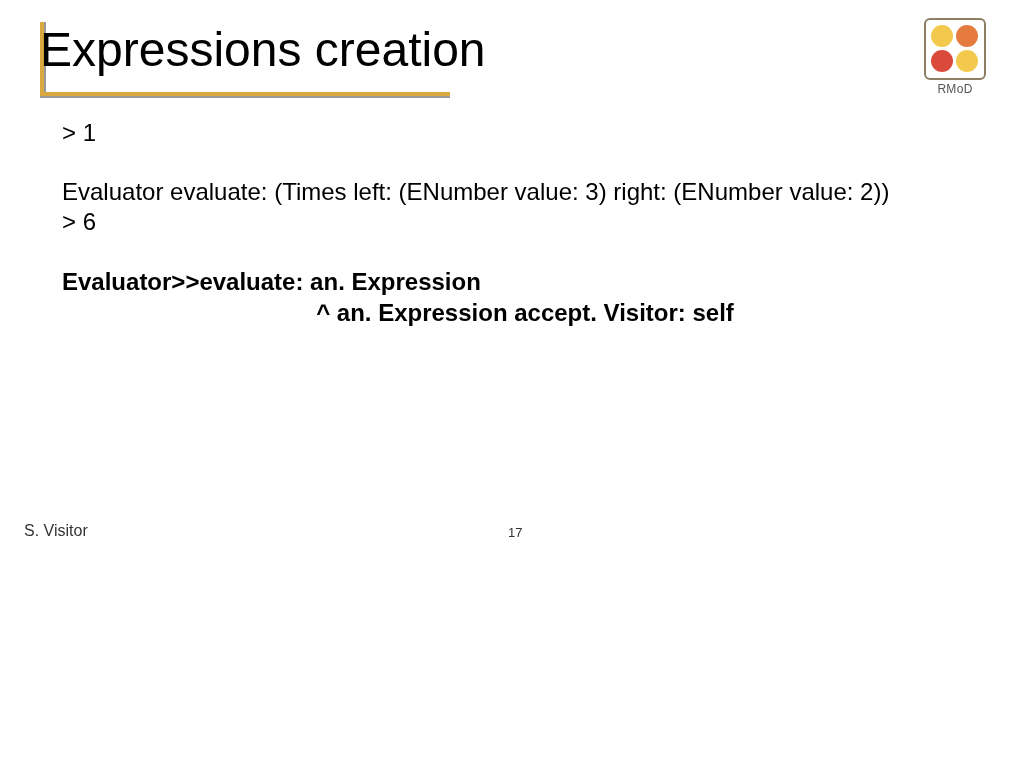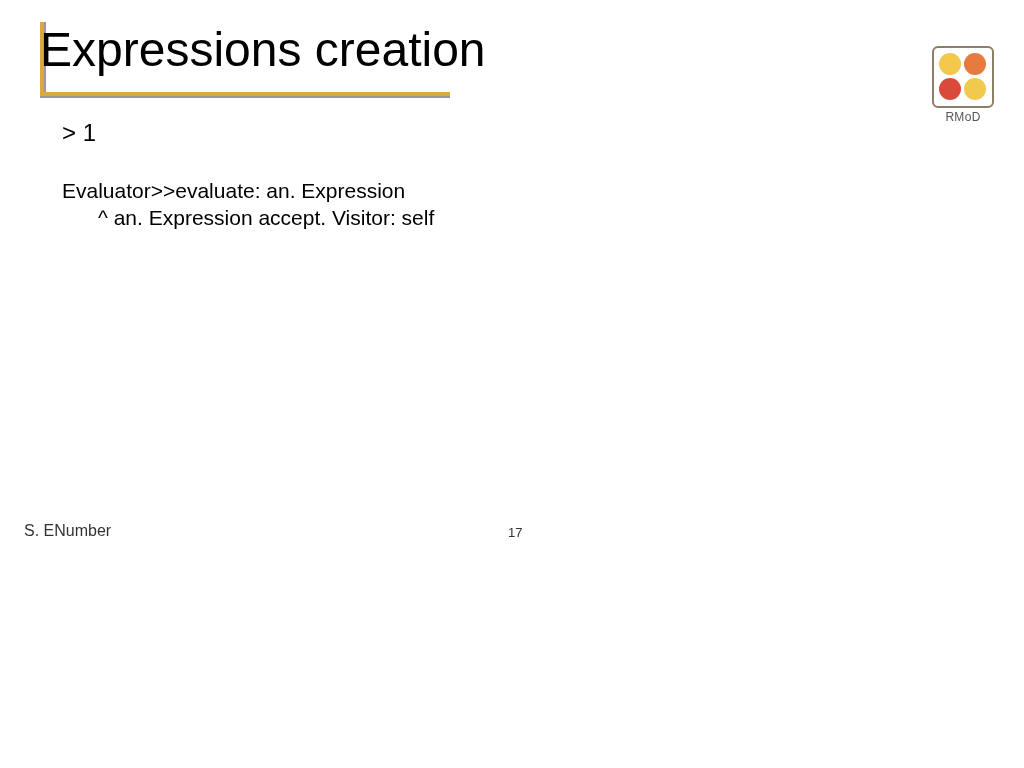--- a/index.html
+++ b/index.html
@@ -5,33 +5,33 @@
   * { margin: 0; padding: 0; box-sizing: border-box; }
   html, body { width: 1024px; height: 768px; background: #fff; font-family: Arial, Helvetica, sans-serif; color: #000; }
   .slide { position: relative; width: 1024px; height: 564px; }
   .title-block { position: absolute; top: 22px; left: 40px; width: 820px; }
   .title-text { font-size: 48px; font-weight: 400; letter-spacing: 0px; }
   .title-rule-gold { position: absolute; top: 92px; left: 40px; width: 410px; height: 4px; background: #d9a93f; }
   .title-rule-grey { position: absolute; top: 96px; left: 40px; width: 410px; height: 2px; background: #999; }
   .side-bar-gold { position: absolute; top: 22px; left: 40px; width: 4px; height: 74px; background: #d9a93f; }
   .side-bar-grey { position: absolute; top: 22px; left: 44px; width: 2px; height: 74px; background: #999; }
 
-  .logo { position: absolute; top: 18px; right: 22px; width: 78px; text-align: center; margin-top: 28px; }
+  .logo { position: absolute; top: 18px; right: 30px; width: 78px; text-align: center; }
   .logo-box { width: 62px; height: 62px; border: 2px solid #8c7f66; border-radius: 6px; position: relative; margin: 0 auto; }
   .dot { position: absolute; width: 22px; height: 22px; border-radius: 50%; }
   .dot.y1 { background: #f2c94c; top: 5px; left: 5px; }
   .dot.y2 { background: #f2c94c; top: 30px; left: 30px; }
   .dot.o  { background: #e57b3e; top: 5px; left: 30px; }
   .dot.r  { background: #d94a3a; top: 30px; left: 5px; }
   .logo-label { font-size: 12px; color: #555; margin-top: 2px; letter-spacing: 0.3px; }
 
   .content { position: absolute; top: 118px; left: 62px; width: 890px; }
   .para { font-size: 24px; line-height: 1.28; margin-bottom: 28px; }
-  .para.larger { font-size: 21px; line-height: 1.3; margin-top: 10px; }
-  .indent-hat { padding-left: 36px; }
+  .para.larger { font-size: 24px; line-height: 1.3; margin-top: 10px; font-weight: bold; }
+  .indent-hat { padding-left: 36px; text-align: center; }
 
   .footer-left { position: absolute; bottom: 24px; left: 24px; font-size: 16px; color: #333; }
   .footer-page { position: absolute; bottom: 24px; left: 508px; font-size: 13px; color: #333; }
 </style>
 </head>
 <body>
 
 <div class="slide">
 
   <div class="side-bar-gold"></div>
@@ -52,25 +52,29 @@
     </div>
     <div class="logo-label">RMoD</div>
   </div>
 
   <div class="content">
 
     <div class="para">
       <div>&gt; 1</div>
     </div>
 
+    <div class="para">
+      <div>Evaluator evaluate: (Times left: (ENumber value: 3) right: (ENumber value: 2))</div>
+      <div>&gt; 6</div>
+    </div>
 
 
     <div class="para larger">
       <div>Evaluator&gt;&gt;evaluate: an. Expression</div>
       <div class="indent-hat">^ an. Expression accept. Visitor: self</div>
     </div>
 
   </div>
 
-  <div class="footer-left">S. ENumber</div>
+  <div class="footer-left">S. Visitor</div>
   <div class="footer-page">17</div>
 
 </div>
 
 </body></html>

